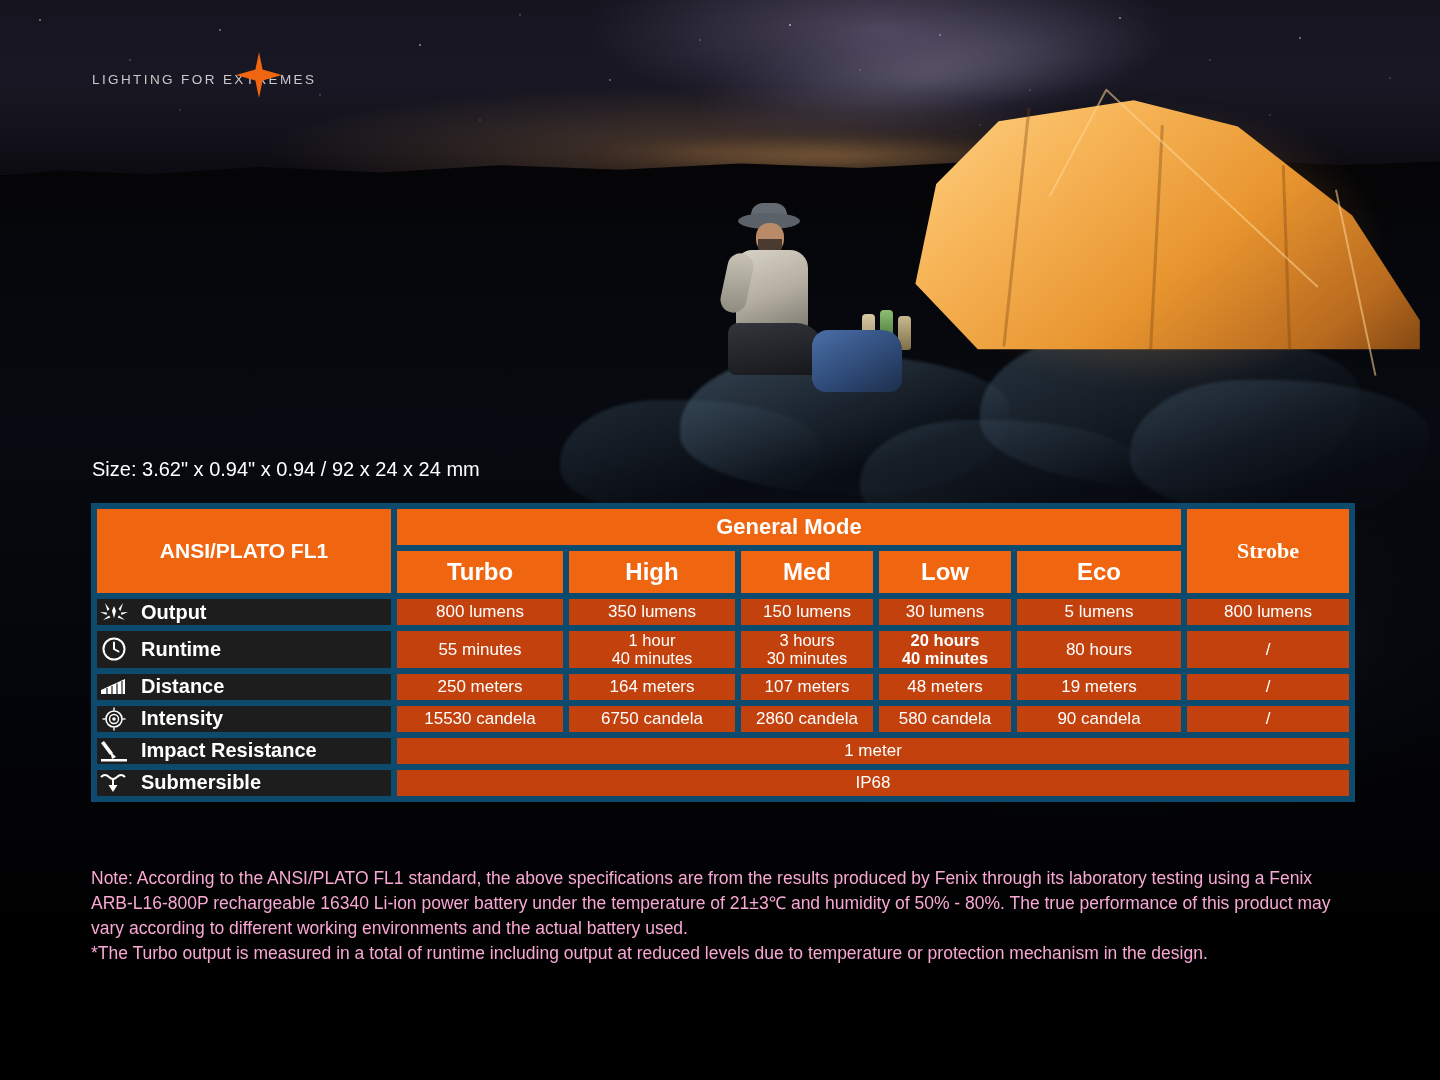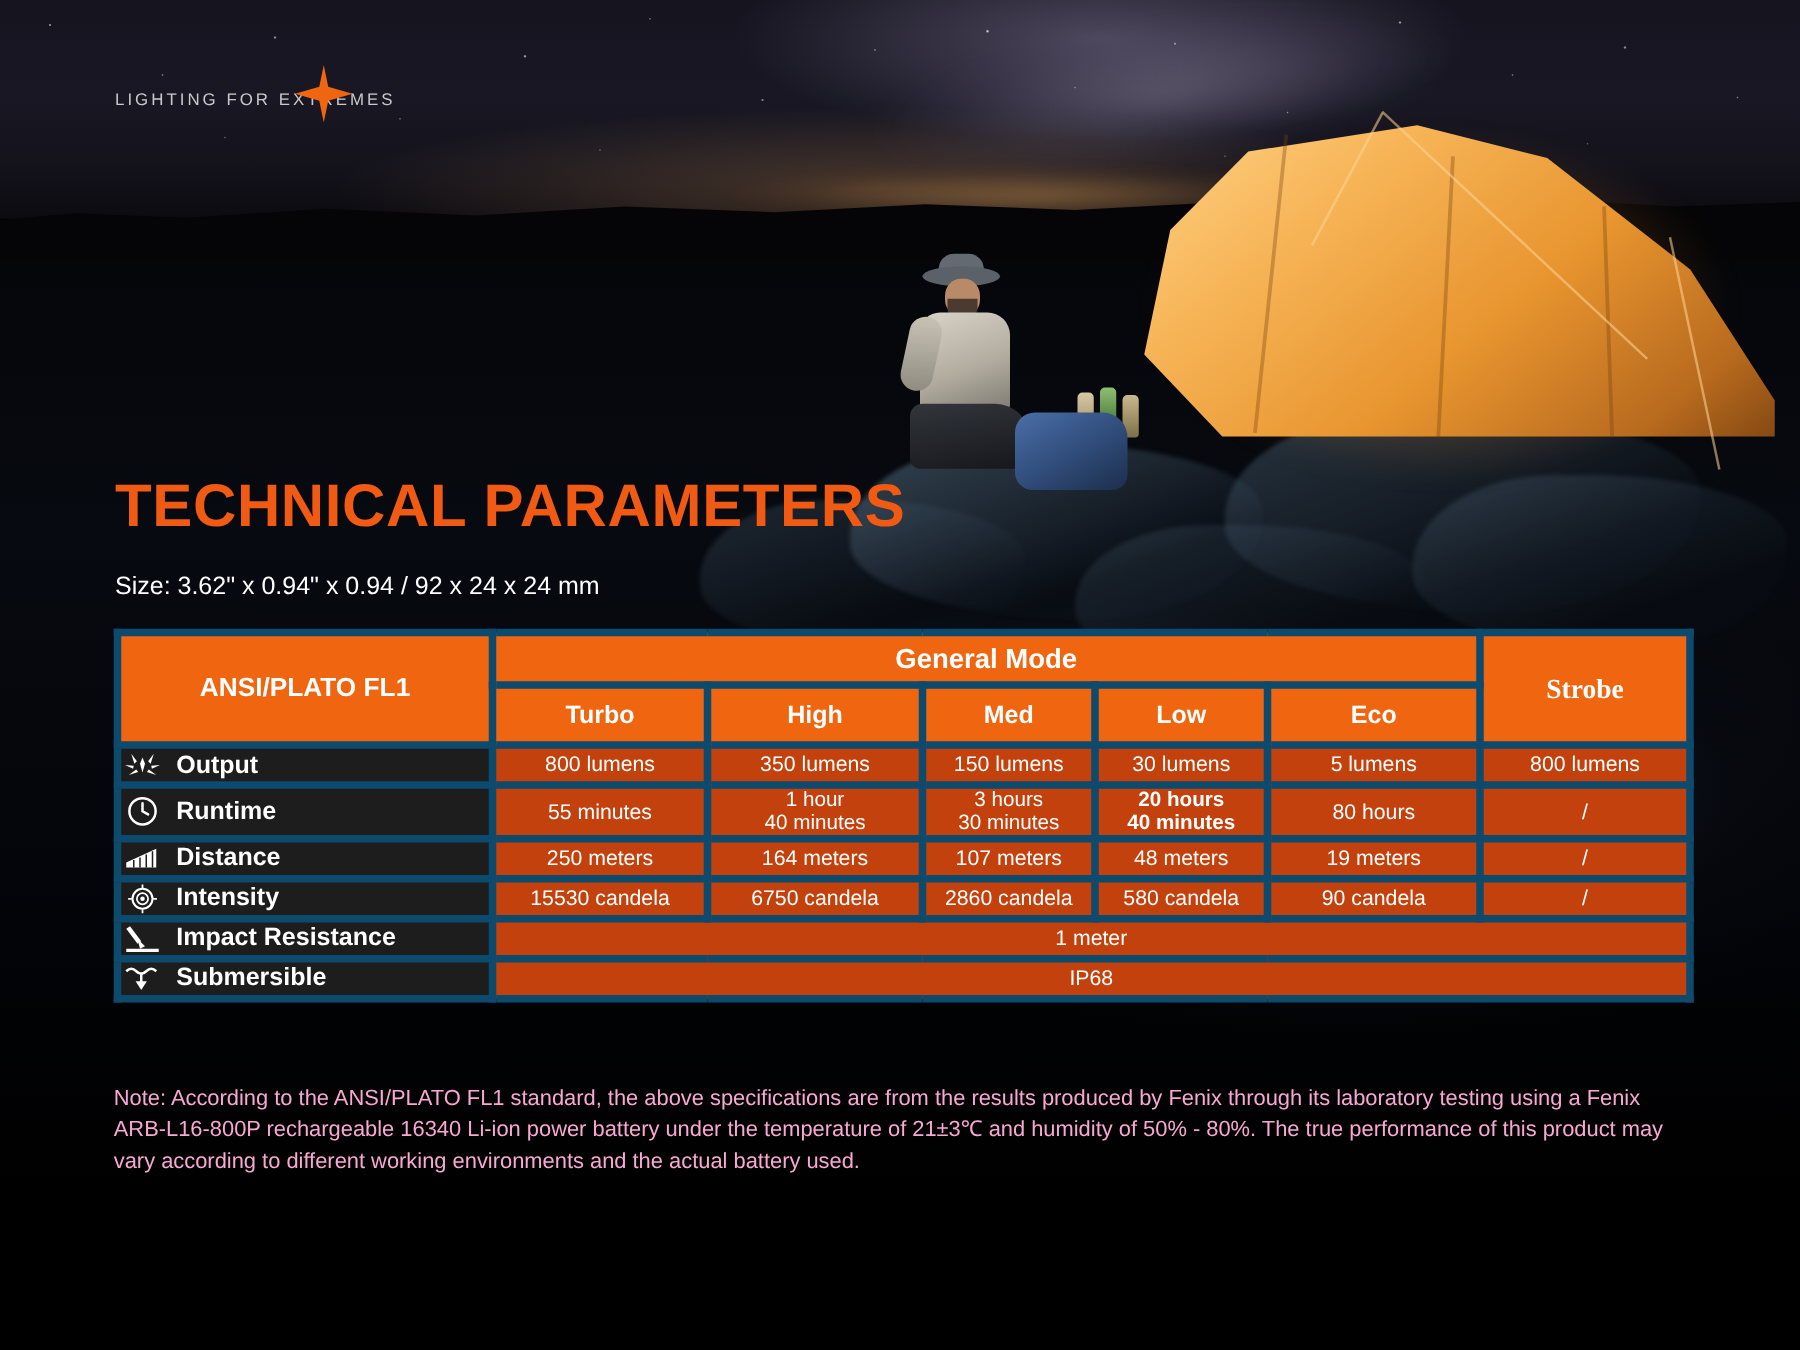--- a/index.html
+++ b/index.html
@@ -212,21 +212,21 @@
     color: #ffffff;
   }
   .hdr {
     background: #F0650F;
     color: #ffffff;
     font-weight: bold;
   }
   .hdr-ansi { font-size: 21px; }
   .hdr-general { font-size: 22px; height: 42px; }
   .hdr-strobe { font-size: 22px; font-family: Liberation Serif, serif; }
-  .hdr-mode { font-size: 20px; height: 48px; }
+  .hdr-mode { font-size: 24px; height: 48px; }
   .rowlabel {
     background: #1d1d1d;
     text-align: left;
     font-size: 20px;
     font-weight: bold;
     padding-left: 10px;
     white-space: nowrap;
   }
   .rowlabel .lbl-inner {
     display: flex; align-items: center; gap: 10px;
@@ -304,21 +304,20 @@
 
   <div class="logo">
     <div class="logo-spark">
       <svg width="46" height="46" viewBox="0 0 46 46">
         <path d="M23 0 L26.6 17.4 L46 23 L26.6 28.6 L23 46 L19.4 28.6 L0 23 L19.4 17.4 Z" fill="#F0650F"></path>
       </svg>
     </div>
     <div class="logo-sub">LIGHTING FOR EXTREMES</div>
   </div>
 
-  <div class="title">TECHNICAL PARAMETERS</div>
   <div class="size-line">Size: 3.62" x 0.94" x 0.94 / 92 x 24 x 24 mm</div>
 
   <div class="table-wrap">
     <table class="spec">
       <colgroup>
         <col style="width:300px">
         <col style="width:172px">
         <col style="width:172px">
         <col style="width:138px">
         <col style="width:138px">
@@ -471,15 +470,16 @@
             </div>
           </td>
           <td class="cell wide" colspan="6">IP68</td>
         </tr>
       </tbody>
     </table>
   </div>
 
   <div class="note">
     <p>Note: According to the ANSI/PLATO FL1 standard, the above specifications are from the results produced by Fenix through its laboratory testing using a Fenix ARB-L16-800P rechargeable 16340 Li-ion power battery under the temperature of 21±3℃ and humidity of 50% - 80%. The true performance of this product may vary according to different working environments and the actual battery used.</p>
+    <p>*The Turbo output is measured in a total of runtime including output at reduced levels due to temperature or protection mechanism in the design.</p>
   </div>
 
 </div>
 
 </body></html>

